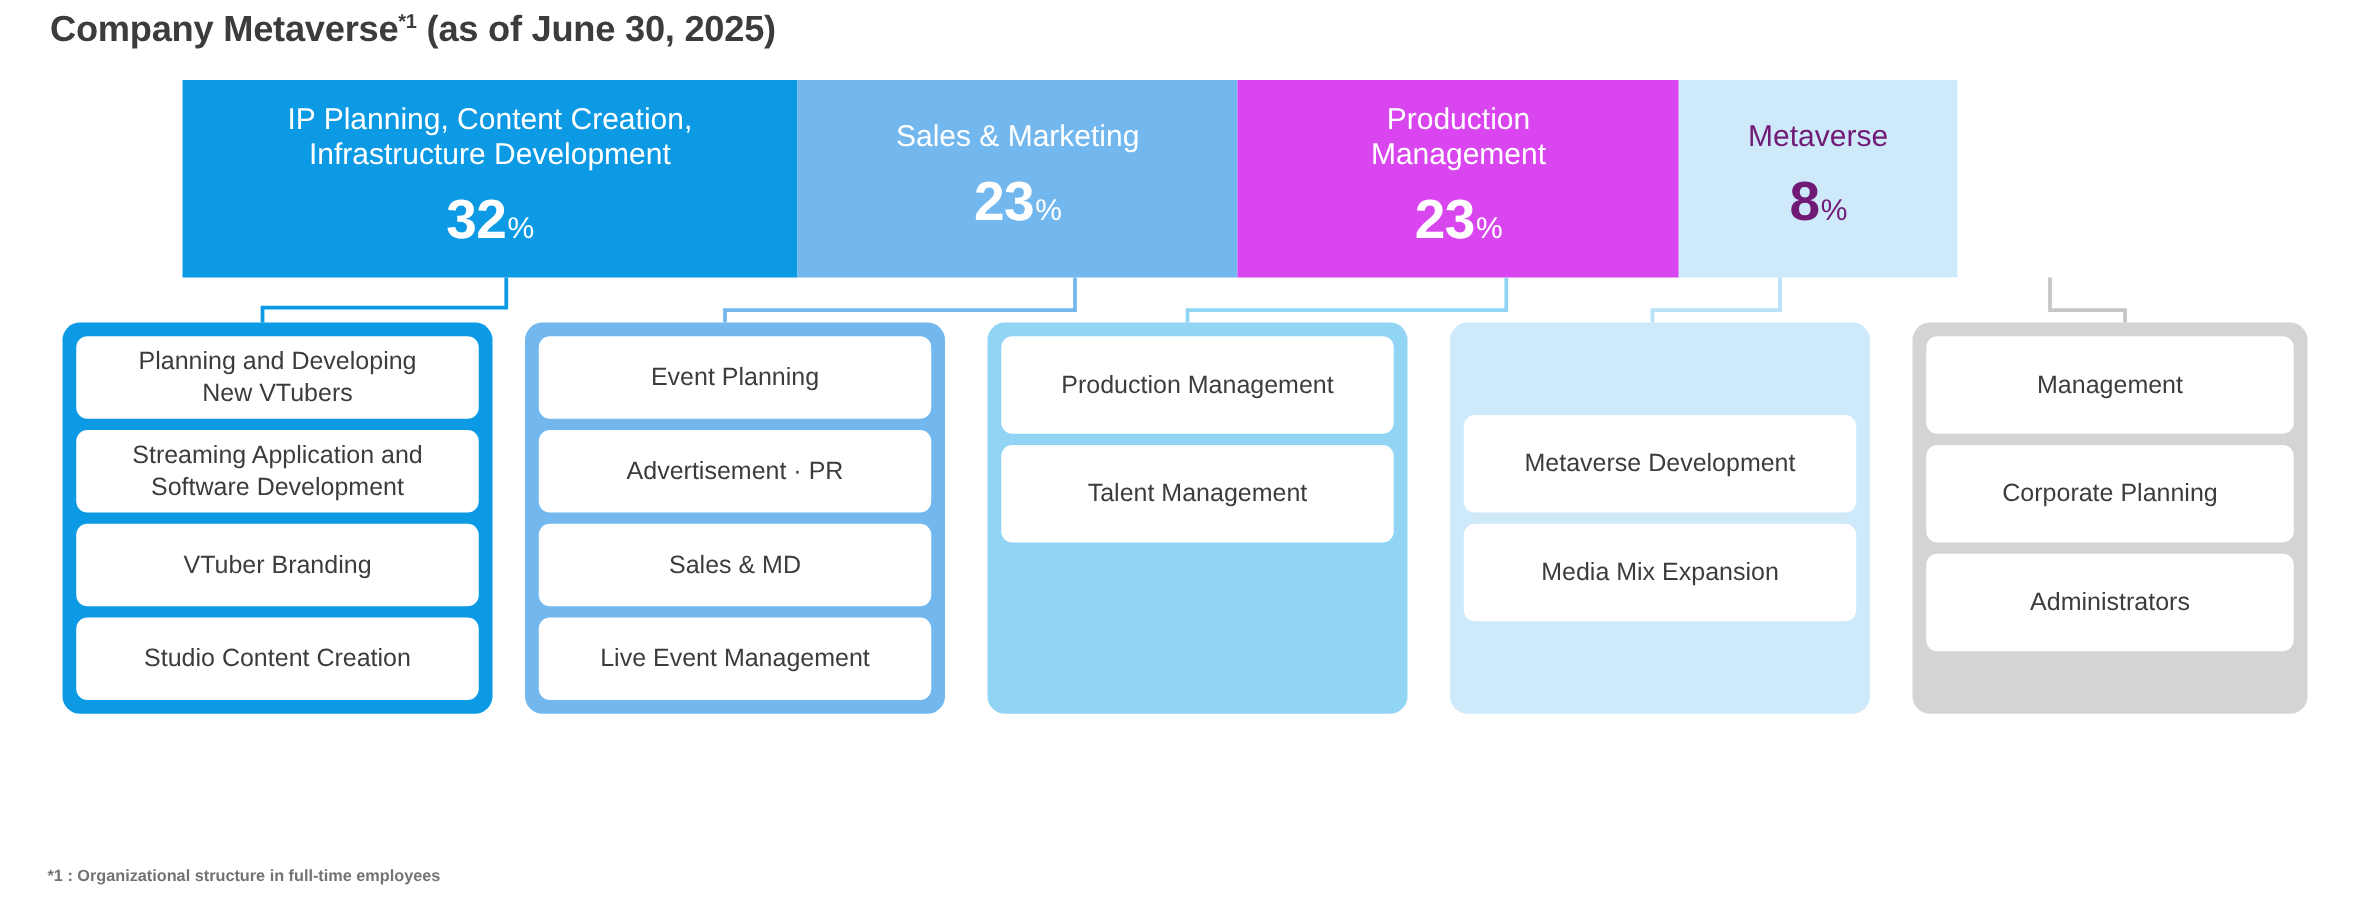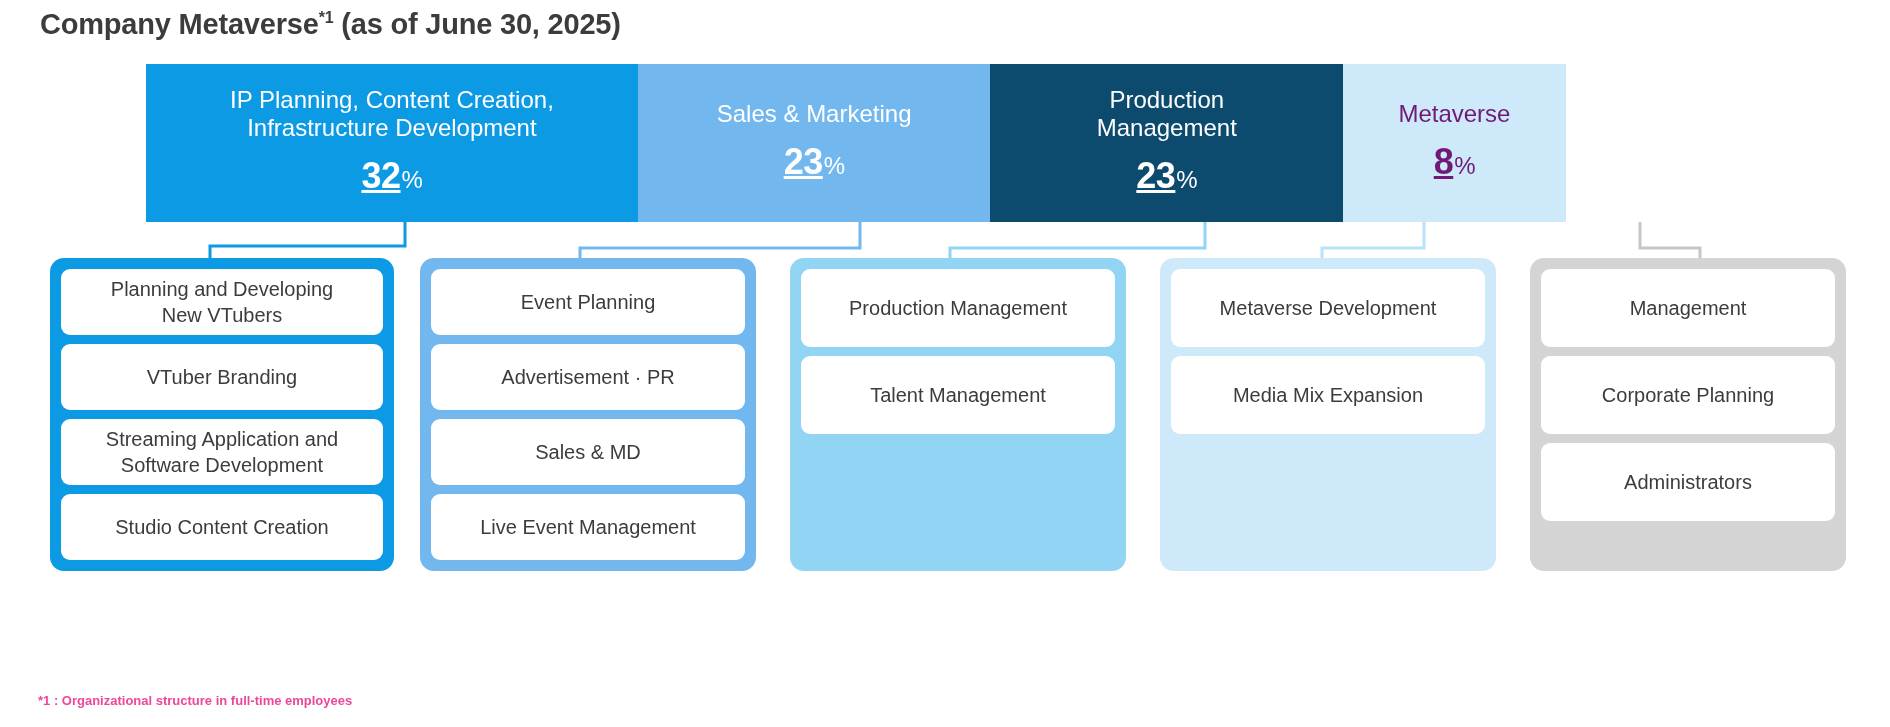--- a/index.html
+++ b/index.html
@@ -58,21 +58,21 @@
     line-height: 1.17;
     text-align: center;
     white-space: pre-line;
   }
   .header-pct {
     margin-top: 16px;
     font-weight: 600;
     line-height: 1;
     letter-spacing: -0.5px;
   }
-  .header-pct .num { font-size: 36px; text-decoration: underline; }
+  .header-pct .num { font-size: 44px; }
   .header-pct .sym { font-size: 24px; font-weight: 400; margin-left: 1px; }
 
   .light-text .header-label,
   .light-text .header-pct { color: #ffffff; }
   .dark-text .header-label,
   .dark-text .header-pct { color: #701a75; }
 
   
   #connectors {
     position: absolute;
@@ -116,39 +116,39 @@
     white-space: pre-line;
   }
 
   
   #footnote {
     position: absolute;
     left: 38px;
     top: 693px;
     font-size: 13px;
     font-weight: 600;
-    color: #ec4899;
+    color: #737373;
   }
 </style>
 </head>
 <body>
 
 <div id="page-title"><span>Company Metaverse</span><span class="sup">*1</span><span> (as of June 30, 2025)</span></div>
 
 <div id="header-band">
     <div class="header-cell light-text" style="flex: 0 0 26.5%; background: rgb(13, 154, 229);">
       <div class="header-label">IP Planning, Content Creation,
 Infrastructure Development</div>
       <div class="header-pct"><span class="num">32</span><span class="sym">%</span></div>
     </div>
     <div class="header-cell light-text" style="flex: 0 0 19%; background: rgb(114, 184, 239);">
       <div class="header-label">Sales &amp; Marketing</div>
       <div class="header-pct"><span class="num">23</span><span class="sym">%</span></div>
     </div>
-    <div class="header-cell light-text" style="flex: 0 0 19%; background: #0c4a6e;">
+    <div class="header-cell light-text" style="flex: 0 0 19%; background: #d946ef;">
       <div class="header-label">Production
 Management</div>
       <div class="header-pct"><span class="num">23</span><span class="sym">%</span></div>
     </div>
     <div class="header-cell dark-text" style="flex: 0 0 12%; background: rgb(205, 233, 250);">
       <div class="header-label">Metaverse</div>
       <div class="header-pct"><span class="num">8</span><span class="sym">%</span></div>
     </div>
   </div>
 
@@ -159,36 +159,36 @@
     <path d="M1205,222 L1205,248 L950,248 L950,258" stroke="#91d4f4"></path>
     <path d="M1424,222 L1424,248 L1322,248 L1322,258" stroke="#b9e1f7"></path>
     <path d="M1640,222 L1640,248 L1700,248 L1700,258" stroke="#c6c6c6"></path>
   </g>
 </svg>
 
 <div id="columns">
     <div class="group-box" style="left: 50px; width: 344px; top: 0px; background: rgb(13, 154, 229); height: 313px;">
       <div class="leaf-box">Planning and Developing
 New VTubers</div>
-      <div class="leaf-box">VTuber Branding</div>
       <div class="leaf-box">Streaming Application and
 Software Development</div>
+      <div class="leaf-box">VTuber Branding</div>
       <div class="leaf-box">Studio Content Creation</div>
     </div>
     <div class="group-box" style="left: 420px; width: 336px; top: 0px; background: rgb(114, 184, 239); height: 313px;">
       <div class="leaf-box">Event Planning</div>
       <div class="leaf-box">Advertisement · PR</div>
       <div class="leaf-box">Sales &amp; MD</div>
       <div class="leaf-box">Live Event Management</div>
     </div>
     <div class="group-box" style="left: 790px; width: 336px; top: 0px; background: rgb(145, 212, 244); height: 313px;">
       <div class="leaf-box">Production Management</div>
       <div class="leaf-box">Talent Management</div>
     </div>
-    <div class="group-box" style="left: 1160px; width: 336px; top: 0px; background: rgb(205, 233, 250); height: 313px;">
+    <div class="group-box" style="left: 1160px; width: 336px; top: 0px; background: rgb(205, 233, 250); height: 313px; justify-content: center;">
       <div class="leaf-box">Metaverse Development</div>
       <div class="leaf-box">Media Mix Expansion</div>
     </div>
     <div class="group-box" style="left: 1530px; width: 316px; top: 0px; background: rgb(212, 212, 212); height: 313px;">
       <div class="leaf-box">Management</div>
       <div class="leaf-box">Corporate Planning</div>
       <div class="leaf-box">Administrators</div>
     </div>
   </div>
 

